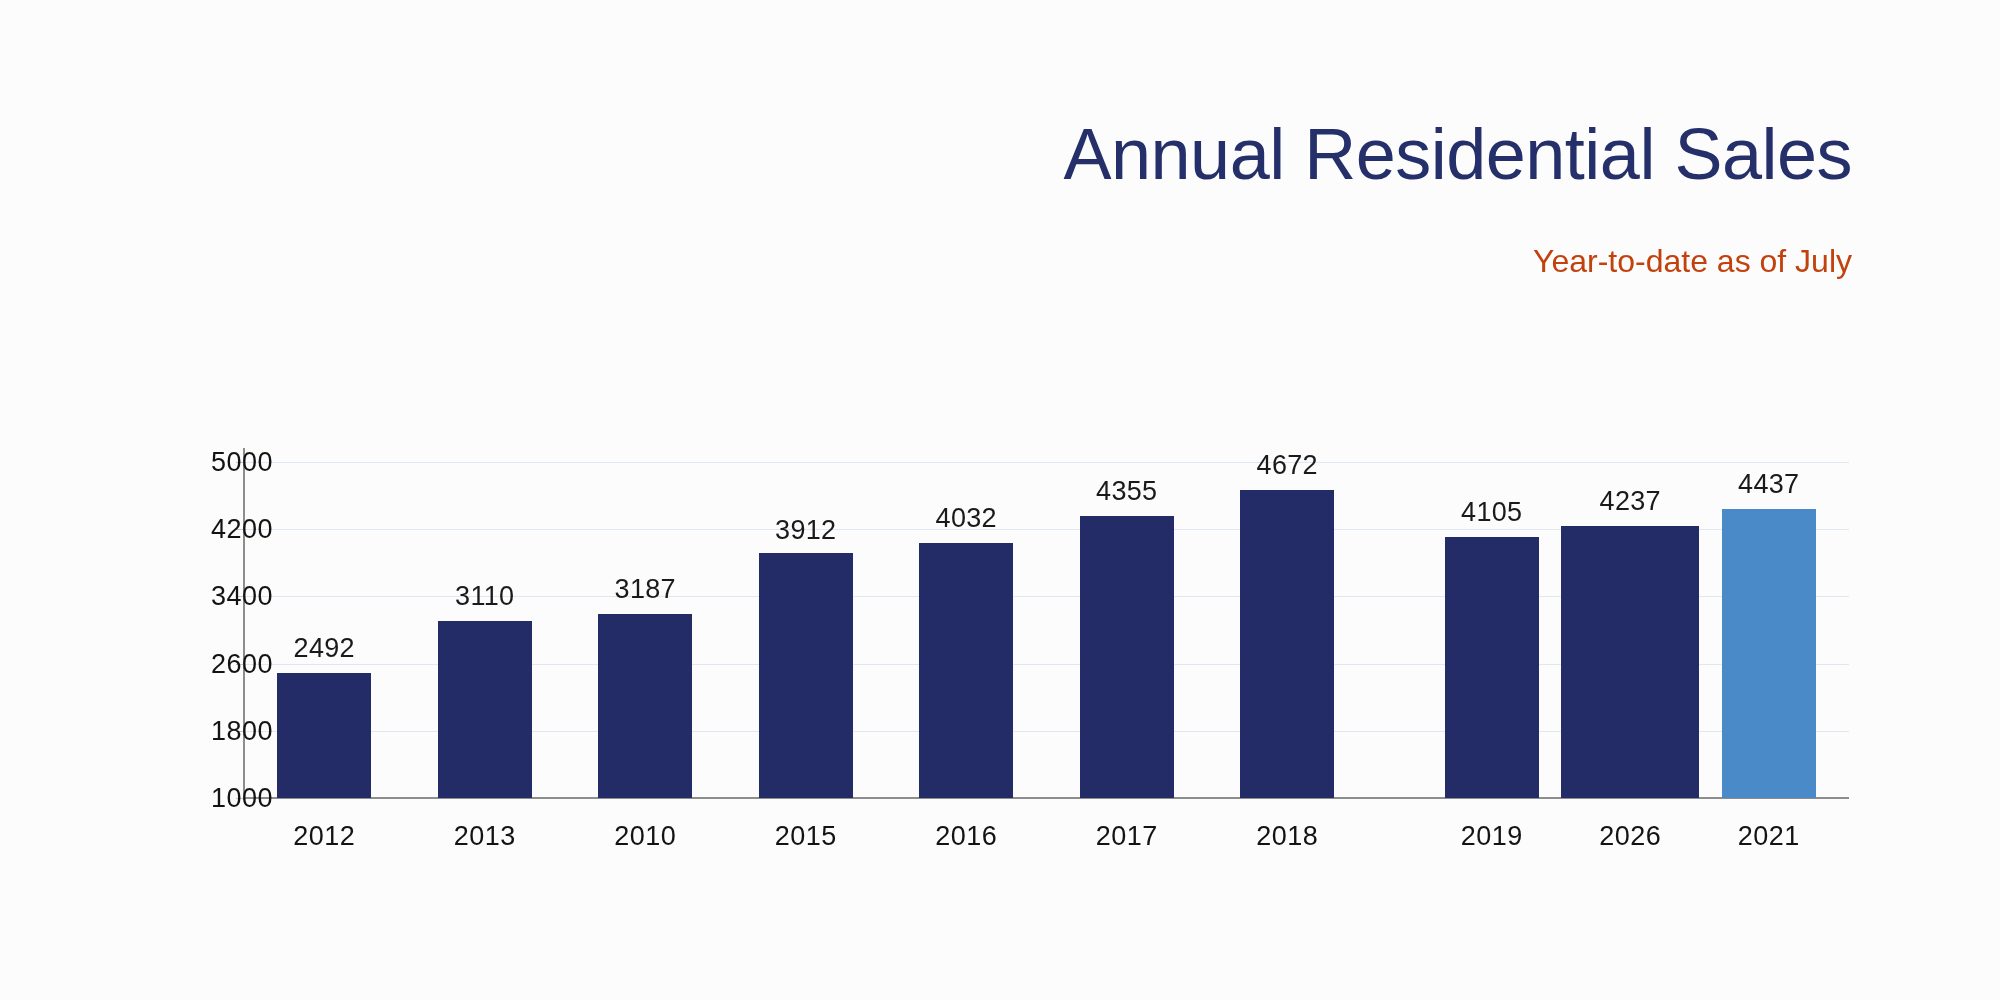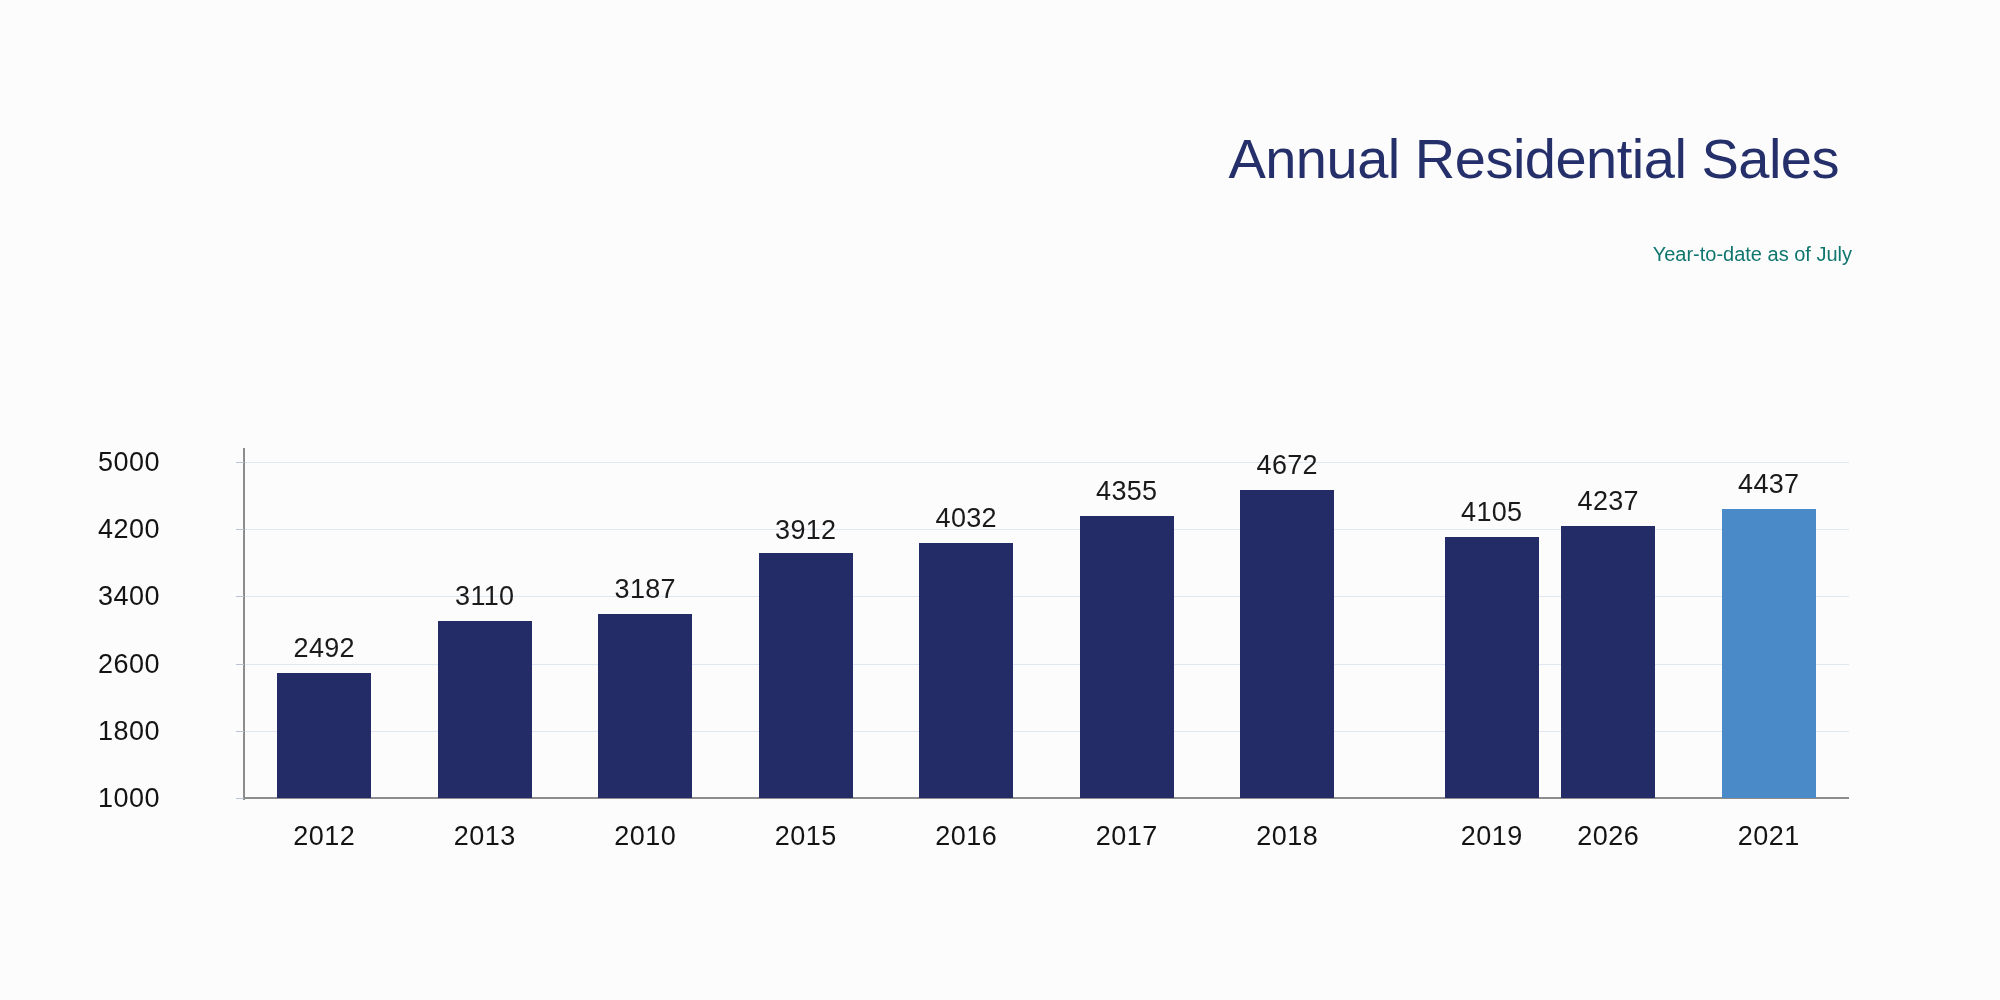--- a/index.html
+++ b/index.html
@@ -17,58 +17,58 @@
 
   
   #header {
     position: absolute;
     left: 0;
     top: 0;
     width: 1852px;
     text-align: right;
   }
   #chart-title {
-    margin: 13px;
+    margin: 0;
     padding: 0;
-    font-size: 56px;
+    font-size: 72px;
     font-weight: 400;
     line-height: 1.0;
     letter-spacing: -0.5px;
     color: #25306b;
     position: absolute;
     right: 0;
     top: 118px;
     white-space: nowrap;
     text-align: center;
   }
   #chart-subtitle {
     margin: 0;
     padding: 0;
-    font-size: 20px;
+    font-size: 32px;
     font-weight: 400;
-    color: #0f766e;
+    color: #c2410c;
     position: absolute;
     right: 0;
     top: 243px;
     white-space: nowrap;
   }
 
   
   #plot-wrap {
     position: absolute;
     left: 0;
     top: 0;
     width: 2000px;
     height: 1000px;
   }
 
   
   .ytick {
     position: absolute;
-    right: 1840px;           
+    right: 1727px;           
     width: 160px;
     text-align: right;
     font-size: 27px;
     color: #131313;
     letter-spacing: 0.5px;
     transform: translateY(-50%);
     white-space: nowrap;
   }
 
   
@@ -206,21 +206,21 @@
       <div class="bar" style="left: 1240.25px; width: 94px; height: 308.448px;">
         <div class="bar-rect" style="height: 308.448px; background: rgb(36, 44, 104);"></div>
         <div class="bar-value" style="bottom: 317.448px;">4672</div>
         <div class="bar-cat">2018</div>
       </div>
       <div class="bar" style="left: 1400.75px; width: 94px; height: 260.82px; margin-left: 44px;">
         <div class="bar-rect" style="height: 260.82px; background: rgb(36, 44, 104);"></div>
         <div class="bar-value" style="bottom: 269.82px;">4105</div>
         <div class="bar-cat">2019</div>
       </div>
-      <div class="bar" style="left: 1561.25px; width: 94px; height: 271.908px;">
+      <div class="bar" style="left: 1561.25px; width: 94px; height: 271.908px; padding-left: 44px;">
         <div class="bar-rect" style="height: 271.908px; background: rgb(36, 44, 104);"></div>
         <div class="bar-value" style="bottom: 280.908px;">4237</div>
         <div class="bar-cat">2026</div>
       </div>
       <div class="bar" style="left: 1721.75px; width: 94px; height: 288.708px;">
         <div class="bar-rect highlight" style="height: 288.708px; background: rgb(74, 138, 201);"></div>
         <div class="bar-value" style="bottom: 297.708px;">4437</div>
         <div class="bar-cat">2021</div>
       </div>
     </div>

